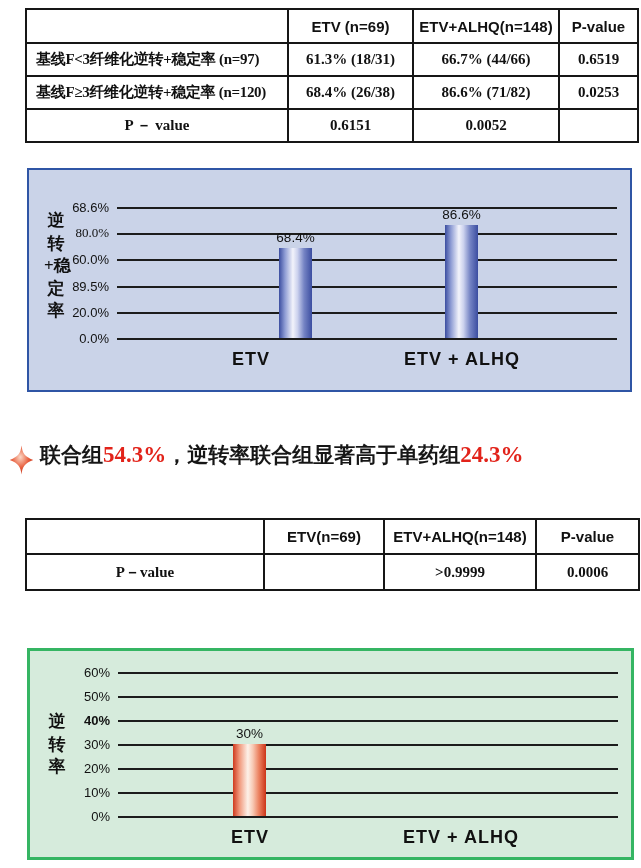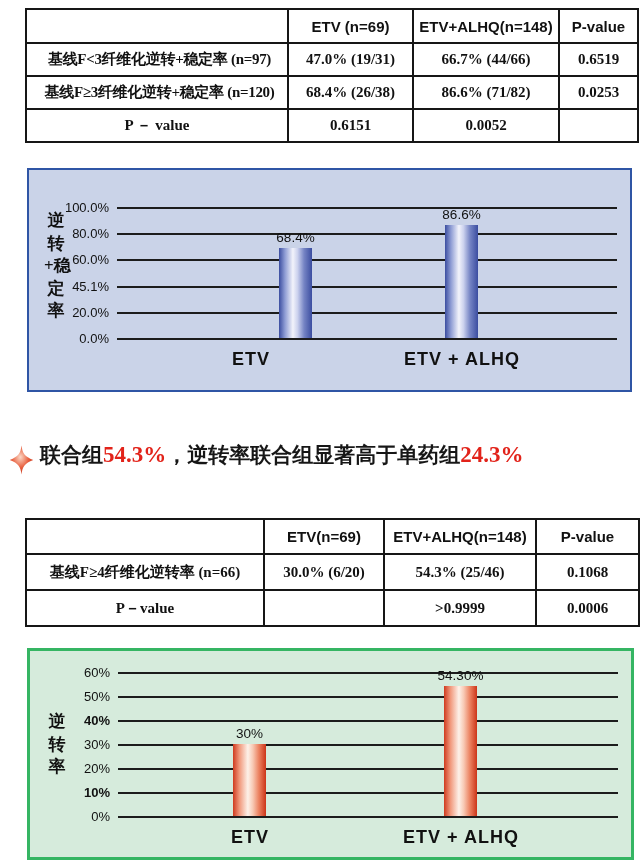--- a/index.html
+++ b/index.html
@@ -13,21 +13,21 @@
   .dtable th, .dtable td {
     border:2px solid #161616; text-align:center; vertical-align:middle;
     padding:0 4px; overflow:hidden; white-space:nowrap;
   }
   .dtable th { font:700 15px "Liberation Sans","DejaVu Sans",sans-serif; color:#111; }
   .dtable td { font:700 15px "Liberation Serif","DejaVu Serif",serif; color:#111; }
   .t1 { left:25px; top:8px;  width:612px; }
   .t2 { left:25px; top:518px; width:613px;padding-left:12px; }
   .t1 tr { height:33px; } .t1 tr.head { height:34px; }
   .t2 tr { height:36px; } .t2 tr.head { height:35px; }
-  td.rowlabel { text-align:center; padding-left:9px; letter-spacing:-0.3px; }
+  td.rowlabel { text-align:left; padding-left:9px; letter-spacing:-0.3px; }
 
   
   .headline { position:absolute; left:8px; top:438px; width:628px; display:flex; align-items:flex-start; }
   .bullet { width:27px; height:30px; margin-top:7px; flex:none; }
   .hl-text {
     margin-left:5px; font:700 21px "Liberation Serif","DejaVu Serif",serif;
     color:#161616; line-height:33px;
   }
   .hl-text .red { color:#e2231a; font-size:23px; }
 
@@ -81,21 +81,21 @@
       </colgroup>
     <tbody>
         <tr class="head">
       <th></th>
       <th>ETV (n=69)</th>
       <th>ETV+ALHQ(n=148)</th>
       <th>P-value</th>
     </tr>
     <tr>
       <td class="rowlabel">基线F&lt;3纤维化逆转+稳定率 (n=97)</td>
-      <td>47.0% (19/31)</td>
+      <td>61.3% (18/31)</td>
       <td>66.7% (44/66)</td>
       <td>0.6519</td>
     </tr>
     <tr>
       <td class="rowlabel">基线F≥3纤维化逆转+稳定率 (n=120)</td>
       <td>68.4% (26/38)</td>
       <td>86.6% (71/82)</td>
       <td>0.0253</td>
     </tr>
     <tr>
@@ -118,27 +118,27 @@
         <div class="bar blue" style="height: 86.6%;"></div>
         <div class="bval" style="bottom: calc(86.6% + 3px);">86.6%</div>
       </div>
       <div class="xlab x1">ETV</div>
       <div class="xlab x2">ETV + ALHQ</div>
     <div class="gridline" style="bottom: calc(0% - 1px);"></div>
         <div class="tick" style="bottom: 0%;">0.0%</div>
         <div class="gridline" style="bottom: calc(20% - 1px);"></div>
         <div class="tick" style="bottom: 20%; margin-left: 8px;">20.0%</div>
         <div class="gridline" style="bottom: calc(40% - 1px);"></div>
-        <div class="tick" style="bottom: 40%;">45.1%</div>
+        <div class="tick" style="bottom: 40%;">89.5%</div>
         <div class="gridline" style="bottom: calc(60% - 1px);"></div>
         <div class="tick" style="bottom: 60%;">60.0%</div>
         <div class="gridline" style="bottom: calc(80% - 1px);"></div>
-        <div class="tick" style="bottom: 80%;">80.0%</div>
+        <div class="tick" style="bottom: 80%; font-family: Liberation Serif, serif;">80.0%</div>
         <div class="gridline" style="bottom: calc(100% - 1px);"></div>
-        <div class="tick" style="bottom: 100%;">100.0%</div>
+        <div class="tick" style="bottom: 100%;">68.6%</div>
       </div>
   </div>
 
   <div class="headline">
     <svg class="bullet" viewBox="0 0 30 32">
       <defs>
         <radialGradient id="starg" cx="45%" cy="40%" r="65%">
           <stop offset="0%" stop-color="#fbd8c6"></stop>
           <stop offset="55%" stop-color="#e8603f"></stop>
           <stop offset="100%" stop-color="#c22c12"></stop>
@@ -159,51 +159,41 @@
         <col style="width:103px">
       </colgroup>
     <tbody>
         <tr class="head">
       <th></th>
       <th>ETV(n=69)</th>
       <th>ETV+ALHQ(n=148)</th>
       <th>P-value</th>
     </tr>
     <tr>
-      <td>基线F≥4纤维化逆转率 (n=66)</td>
-      <td>30.0% (6/20)</td>
-      <td>54.3% (25/46)</td>
-      <td>0.1068</td>
-    </tr>
-    <tr>
       <td>P－value</td>
       <td></td>
       <td>&gt;0.9999</td>
       <td>0.0006</td>
     </tr>
   </tbody>
     </table>
 
   <div class="chart chart2">
     <div class="ylab">逆转率</div>
     <div class="plot">
       <div class="barcol b1">
         <div class="bar orange" style="height: 50%;"></div>
         <div class="bval" style="bottom: calc(50% + 3px);">30%</div>
       </div>
-      <div class="barcol b2">
-        <div class="bar orange" style="height: 90.5%;"></div>
-        <div class="bval" style="bottom: calc(90.5% + 3px);">54.30%</div>
-      </div>
       <div class="xlab x1">ETV</div>
       <div class="xlab x2">ETV + ALHQ</div>
     <div class="gridline" style="bottom: calc(0% - 1px);"></div>
         <div class="tick" style="bottom: 0%;">0%</div>
         <div class="gridline" style="bottom: calc(16.6667% - 1px);"></div>
-        <div class="tick" style="bottom: 16.6667%; font-weight: bold;">10%</div>
+        <div class="tick" style="bottom: 16.6667%;">10%</div>
         <div class="gridline" style="bottom: calc(33.3333% - 1px);"></div>
         <div class="tick" style="bottom: 33.3333%;">20%</div>
         <div class="gridline" style="bottom: calc(50% - 1px);"></div>
         <div class="tick" style="bottom: 50%;">30%</div>
         <div class="gridline" style="bottom: calc(66.6667% - 1px);"></div>
         <div class="tick" style="bottom: 66.6667%; font-weight: bold;">40%</div>
         <div class="gridline" style="bottom: calc(83.3333% - 1px);"></div>
         <div class="tick" style="bottom: 83.3333%;">50%</div>
         <div class="gridline" style="bottom: calc(100% - 1px);"></div>
         <div class="tick" style="bottom: 100%;">60%</div>

